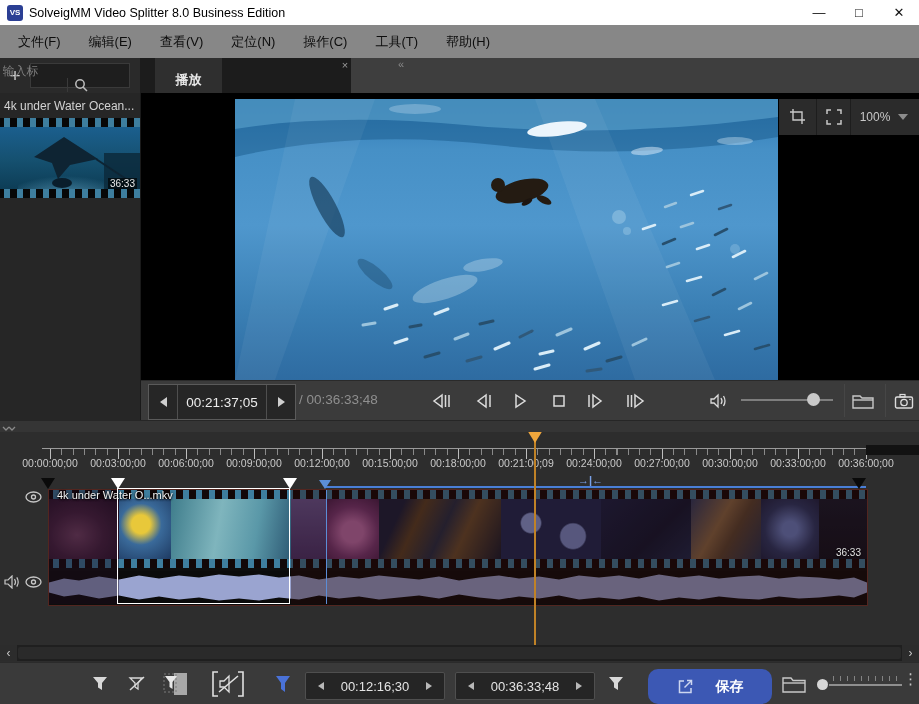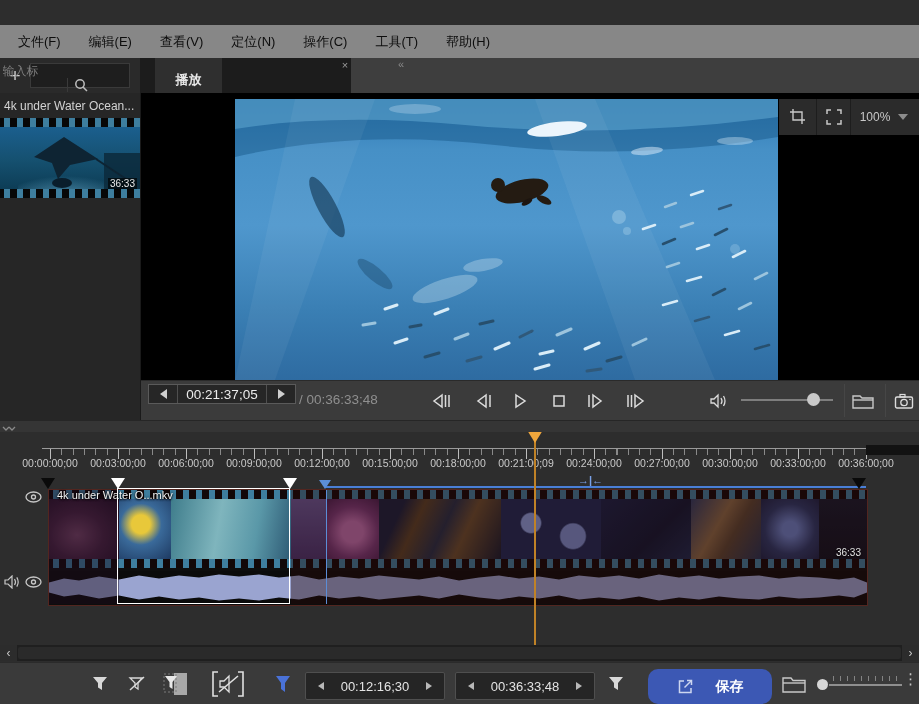--- a/index.html
+++ b/index.html
@@ -39,21 +39,21 @@
   .thumbdur{position:absolute;right:3px;bottom:9px;font-size:10px;color:#e8e8e8;background:rgba(0,0,0,.65);padding:0 2px;}
   
   .preview{left:141px;top:93px;width:778px;height:287px;background:#000;}
   .videoframe{position:absolute;left:94px;top:6px;width:543px;height:281px;}
   .pvctrl{position:absolute;left:638px;top:6px;width:140px;height:36px;background:#2b2b2b;display:flex;}
   .pvbtn{height:36px;display:flex;align-items:center;justify-content:center;border-right:1px solid #1d1d1d;box-sizing:border-box;}
   .zoomlabel{font-size:12px;color:#c8c8c8;margin-right:8px;}
   .ddarrow{width:0;height:0;border-left:5px solid transparent;border-right:5px solid transparent;border-top:6px solid #8d8d8d;}
   
   .transport{left:141px;top:380px;width:778px;height:40px;background:#3b3b3b;border-top:1px solid #2a2a2a;box-sizing:border-box;}
-  .timegroup{position:absolute;left:7px;top:3px;height:20px;display:flex;align-items:stretch;background:#262626;border:1px solid #5a5a5a;box-sizing:border-box;}
+  .timegroup{position:absolute;left:7px;top:3px;height:36px;display:flex;align-items:stretch;background:#262626;border:1px solid #5a5a5a;box-sizing:border-box;}
   .tg-btn{width:28px;display:flex;align-items:center;justify-content:center;}
   .tg-sep{width:1px;background:#4f4f4f;}
   .tg-time{width:88px;display:flex;align-items:center;justify-content:center;font-size:13.5px;color:#ececec;}
   .totaltime{position:absolute;left:158px;top:11px;font-size:13.5px;color:#8f8f8f;}
   .pbtn{position:absolute;top:9px;width:26px;height:22px;display:flex;align-items:center;justify-content:center;}
   .arr{width:0;height:0;}
   .arr.left{border-top:5px solid transparent;border-bottom:5px solid transparent;border-right:7px solid #cfcfcf;}
   .arr.right{border-top:5px solid transparent;border-bottom:5px solid transparent;border-left:7px solid #cfcfcf;}
   .volline{position:absolute;left:600px;top:18px;width:92px;height:2px;background:#7e7e7e;}
   .volhandle{position:absolute;left:666px;top:12px;width:13px;height:13px;border-radius:50%;background:#c9c9c9;}
@@ -110,20 +110,29 @@
   .zoomslider-line{position:absolute;left:829px;top:684px;width:73px;height:2px;background:#8f8f8f;}
   .zoomslider-ticks{position:absolute;left:833px;top:676px;width:68px;height:5px;
             background:repeating-linear-gradient(90deg,#848484 0 1px,transparent 1px 7px);}
   .kebab{position:absolute;left:903px;top:670px;width:14px;text-align:center;font-size:15px;color:#c4c4c4;letter-spacing:0;}
 </style>
 </head>
 <body>
 
 <div id="app">
 
+  <div class="abs titlebar">
+    <div class="applogo">VS</div>
+    <div class="apptitle">SolveigMM Video Splitter 8.0 Business Edition</div>
+    <div class="winbtns">
+      <div class="winbtn">—</div>
+      <div class="winbtn">□</div>
+      <div class="winbtn">✕</div>
+    </div>
+  </div>
 
   <div class="abs menubar">
     <span class="menuitem">文件(F)</span>
     <span class="menuitem">编辑(E)</span>
     <span class="menuitem">查看(V)</span>
     <span class="menuitem">定位(N)</span>
     <span class="menuitem">操作(C)</span>
     <span class="menuitem">工具(T)</span>
     <span class="menuitem">帮助(H)</span>
   </div>

